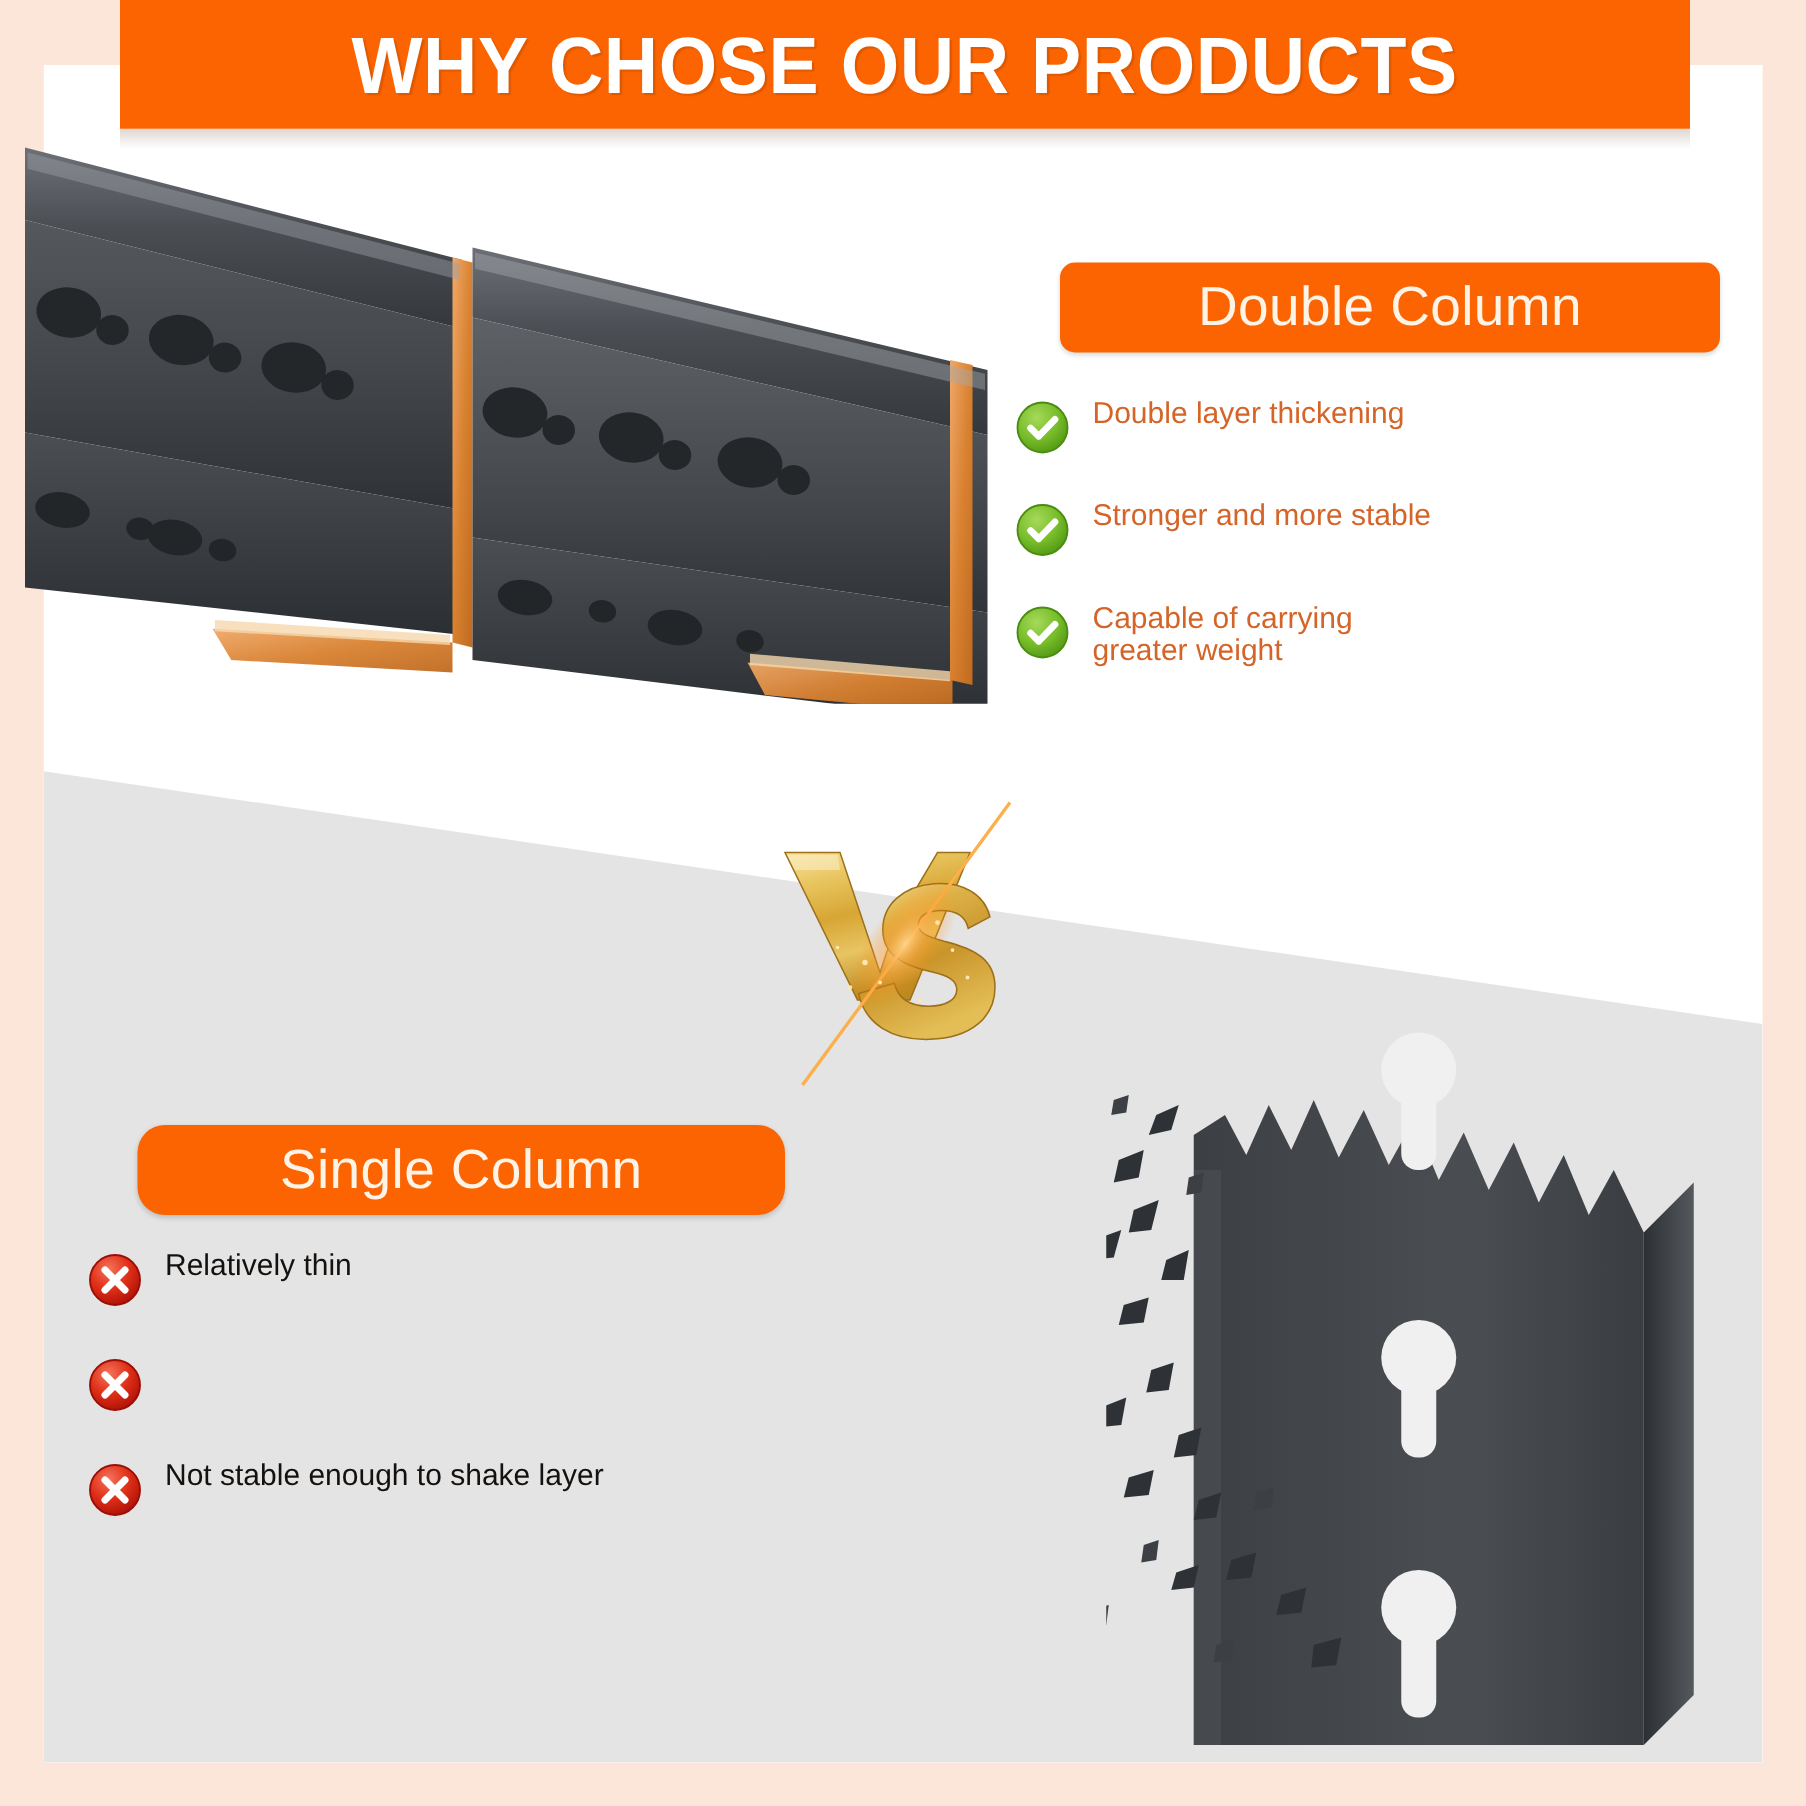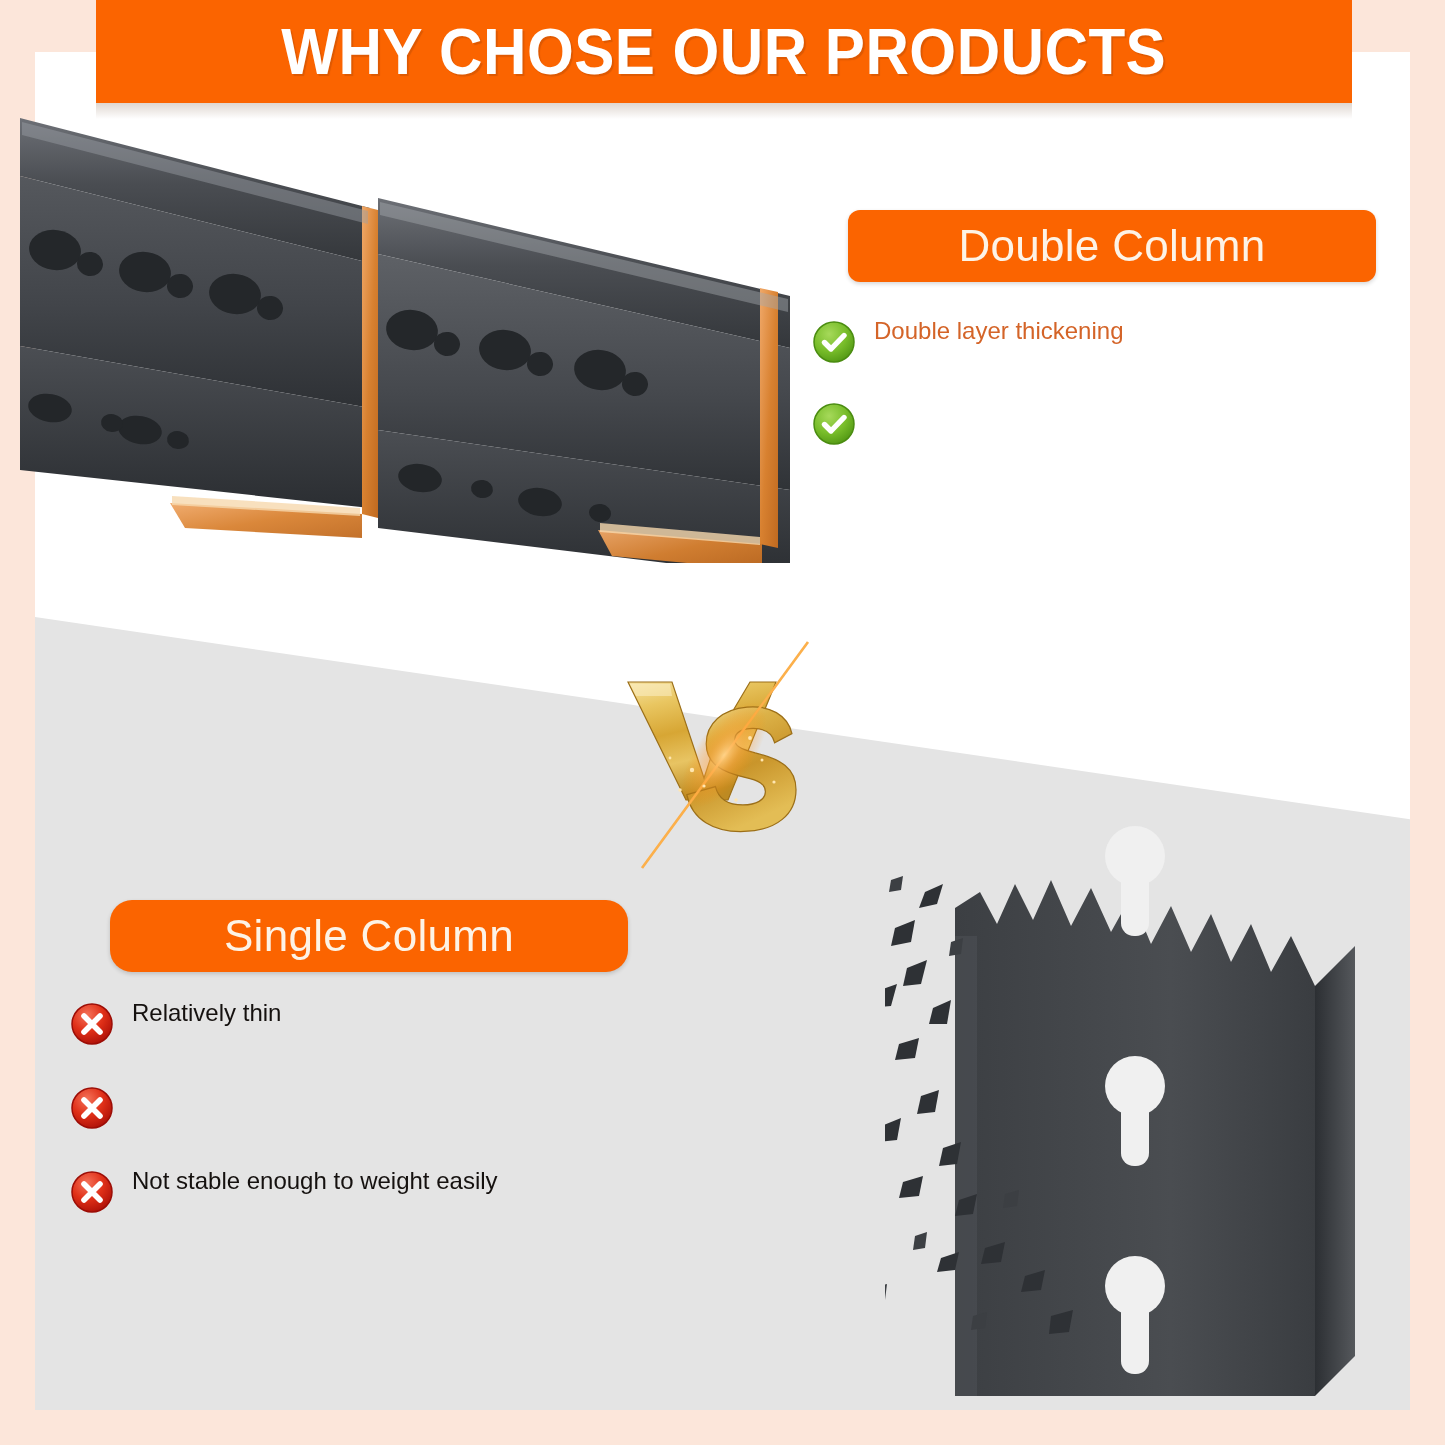--- a/index.html
+++ b/index.html
@@ -337,22 +337,41 @@
               <stop offset="0%" stop-color="#a6d95a"></stop>
               <stop offset="55%" stop-color="#78bd2a"></stop>
               <stop offset="100%" stop-color="#4e9412"></stop>
             </radialGradient>
           </defs>
           <circle cx="22" cy="22" r="20" fill="url(#gchk2)"></circle>
           <circle cx="22" cy="22" r="20" fill="none" stroke="#4a8c10" stroke-width="1.5"></circle>
           <path d="M12.5,22.5 L19,29 L32,15.5" fill="none" stroke="#ffffff" stroke-width="5.4" stroke-linecap="round" stroke-linejoin="round"></path>
         </svg>
       </span>
-    </div>
-
+      <span class="bullet-label">Stronger and more stable</span>
+    </div>
+
+    <div class="bullet-row">
+      <span class="bullet-icon">
+        <svg width="44" height="44" viewBox="0 0 44 44" xmlns="http://www.w3.org/2000/svg">
+          <defs>
+            <radialGradient id="gchk3" cx="38%" cy="30%" r="78%">
+              <stop offset="0%" stop-color="#a6d95a"></stop>
+              <stop offset="55%" stop-color="#78bd2a"></stop>
+              <stop offset="100%" stop-color="#4e9412"></stop>
+            </radialGradient>
+          </defs>
+          <circle cx="22" cy="22" r="20" fill="url(#gchk3)"></circle>
+          <circle cx="22" cy="22" r="20" fill="none" stroke="#4a8c10" stroke-width="1.5"></circle>
+          <path d="M12.5,22.5 L19,29 L32,15.5" fill="none" stroke="#ffffff" stroke-width="5.4" stroke-linecap="round" stroke-linejoin="round"></path>
+        </svg>
+      </span>
+      <span class="bullet-label">Capable of carrying
+greater weight</span>
+    </div>
 
   </div>
 
   <div class="vs-wrap">
     <svg width="250" height="230" viewBox="0 0 250 230" xmlns="http://www.w3.org/2000/svg">
       <defs>
         <linearGradient id="goldV" x1="0" y1="0" x2="0.3" y2="1">
           <stop offset="0%" stop-color="#f6e3a4"></stop>
           <stop offset="22%" stop-color="#e9c661"></stop>
           <stop offset="48%" stop-color="#d7a634"></stop>
@@ -459,18 +478,18 @@
               <stop offset="0%" stop-color="#f4735a"></stop>
               <stop offset="50%" stop-color="#e03018"></stop>
               <stop offset="100%" stop-color="#a80d06"></stop>
             </radialGradient>
           </defs>
           <circle cx="22" cy="22" r="20" fill="url(#rx3)"></circle>
           <circle cx="22" cy="22" r="20" fill="none" stroke="#9c0d06" stroke-width="1.5"></circle>
           <path d="M14,14 L30,30 M30,14 L14,30" fill="none" stroke="#ffffff" stroke-width="5.6" stroke-linecap="round"></path>
         </svg>
       </span>
-      <span class="bullet-label">Not stable enough to weight easily</span>
+      <span class="bullet-label">Not stable enough to shake layer</span>
     </div>
 
   </div>
 
 </div>
 
 </body></html>

